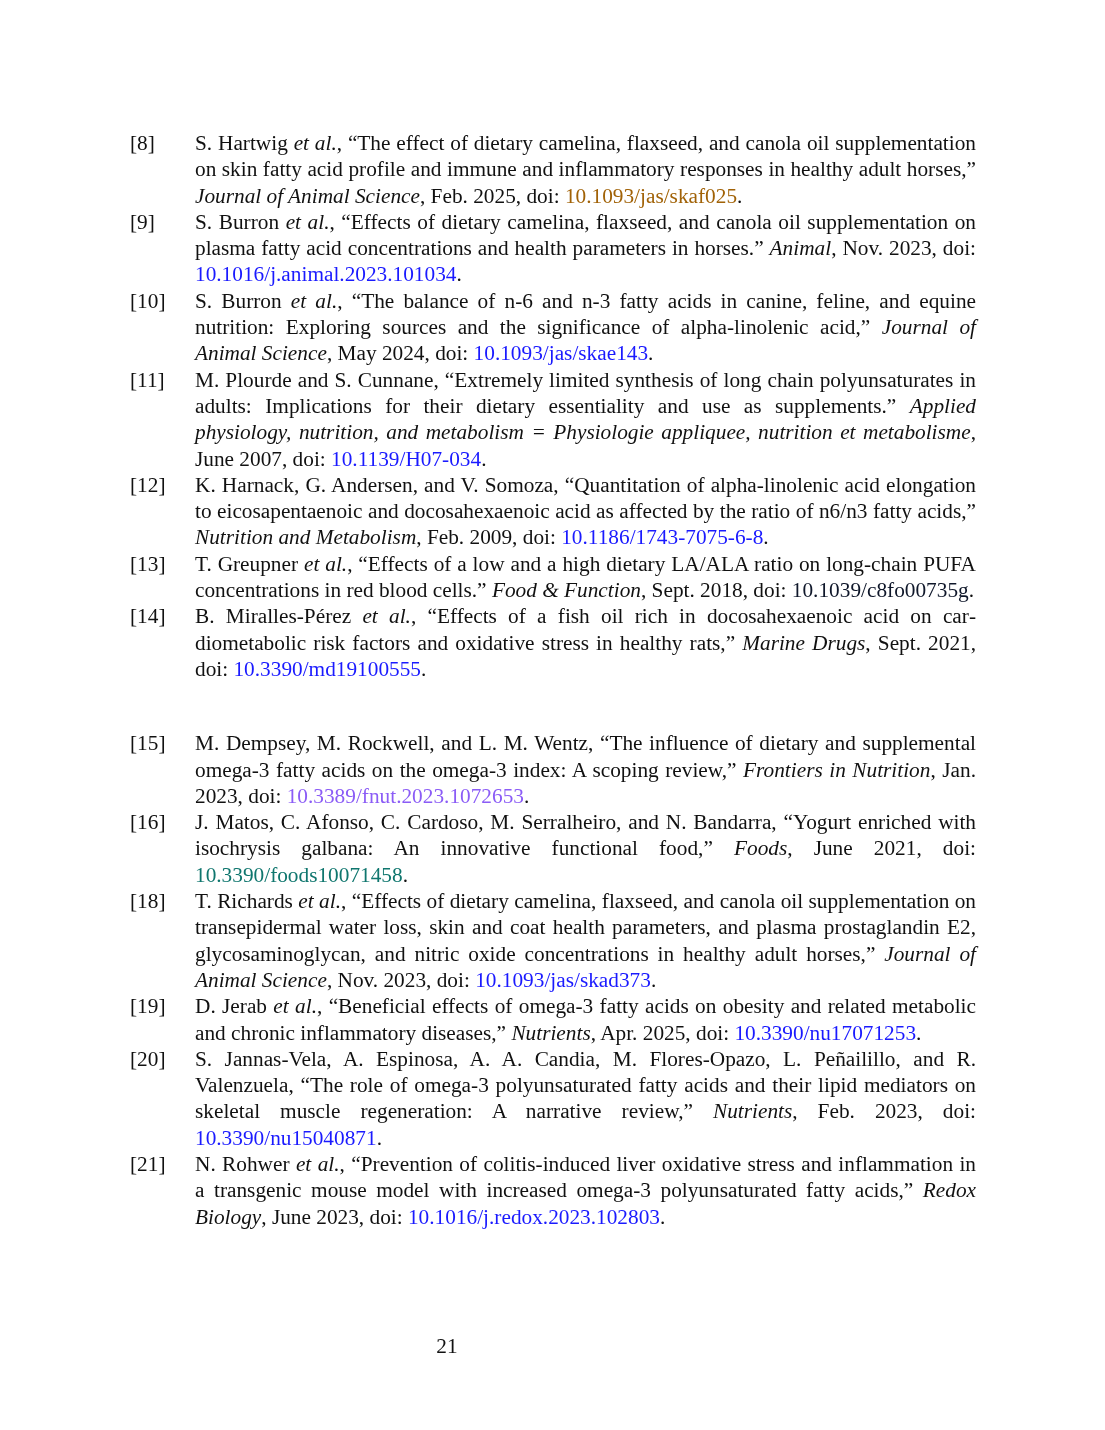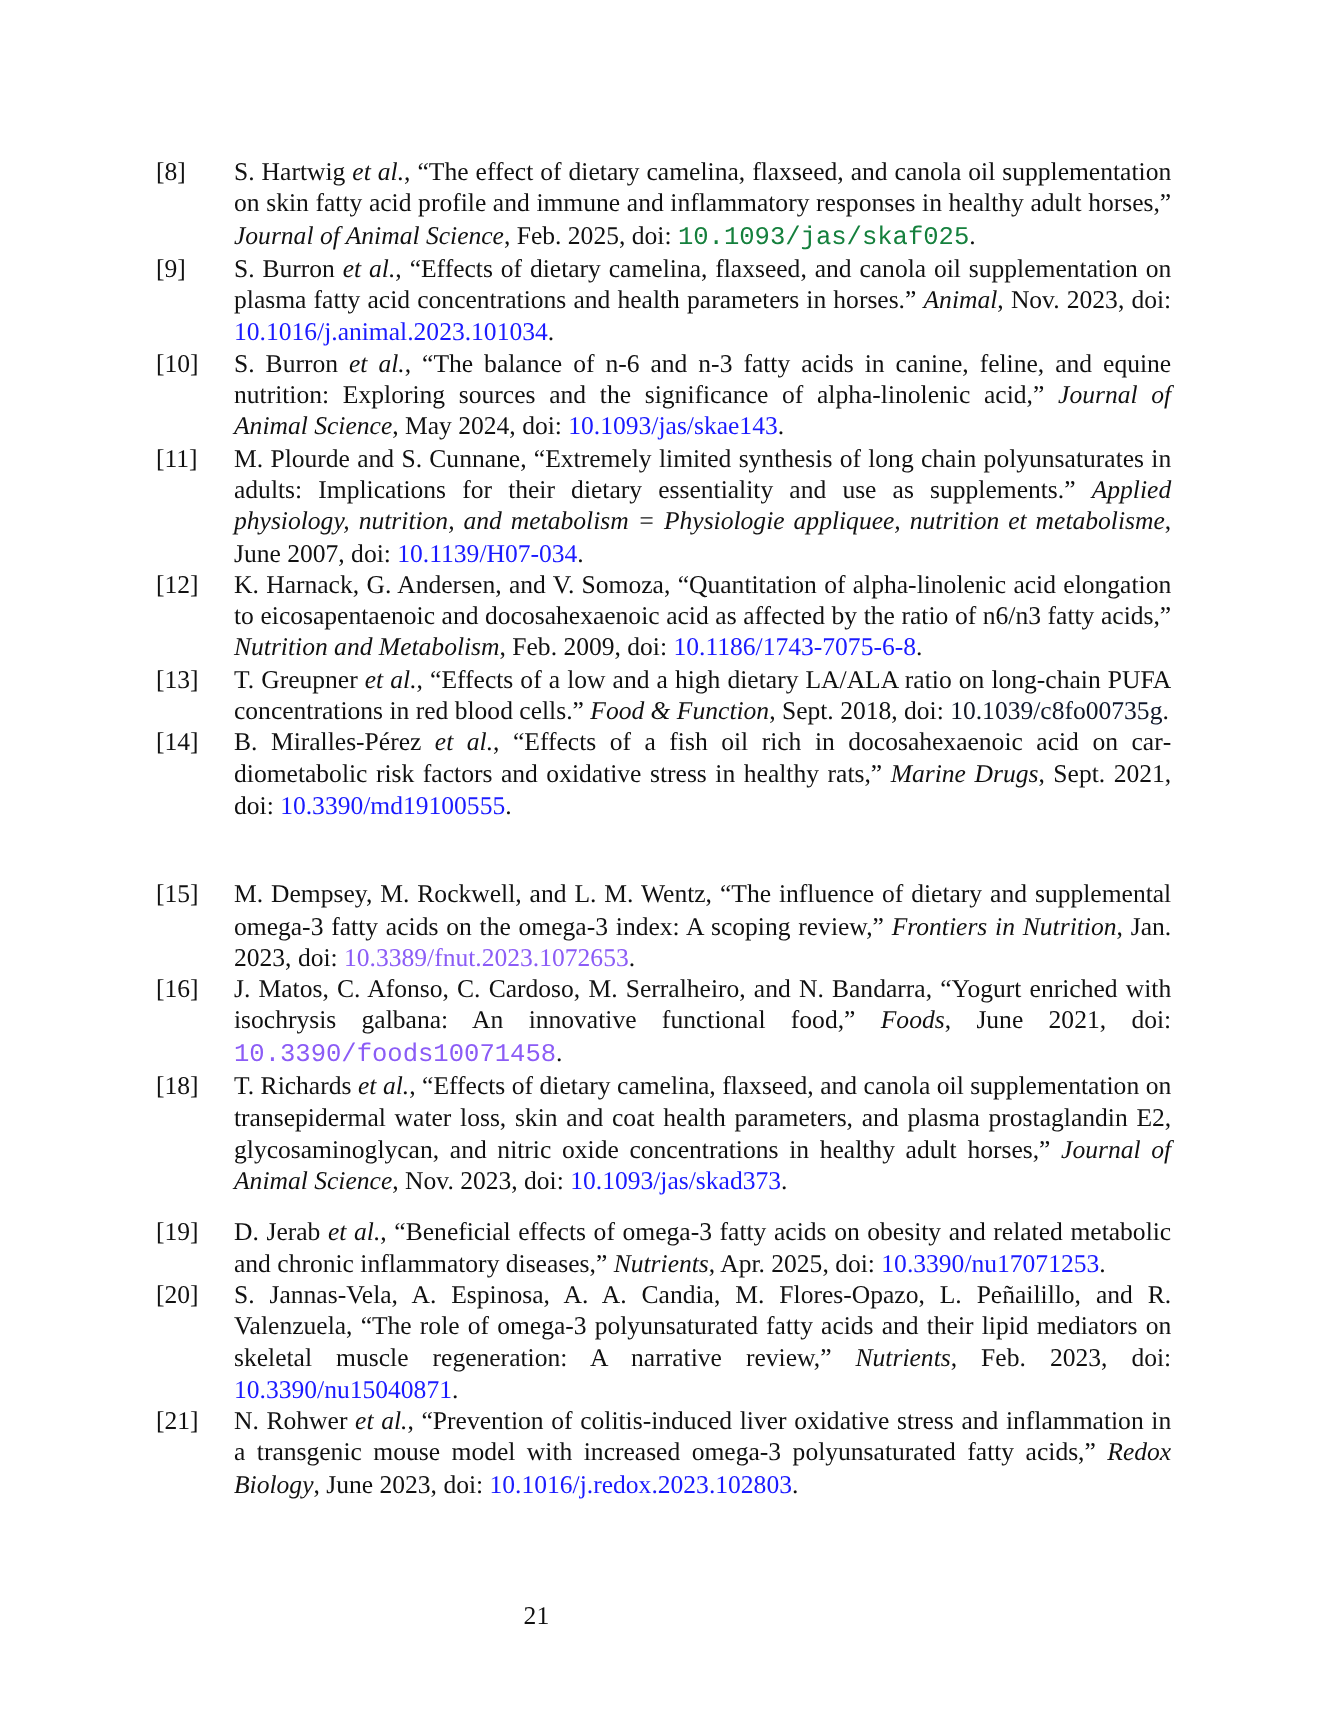--- a/index.html
+++ b/index.html
@@ -17,21 +17,21 @@
   .ref-body a { color: #1a1aff; text-decoration: none; }
   .page-number { position: absolute; left: 0; width: 894px; top: 1333px; text-align: center; }
 </style>
 </head>
 <body>
 
 <div class="page">
   <div class="refs" id="refs">
       <div class="ref" style="margin-bottom: 0px;">
         <span class="ref-num">[8]</span>
-        <span class="ref-body"><span>S. Hartwig </span><i>et al.</i><span>, “The effect of dietary camelina, flaxseed, and canola oil supple­mentation on skin fatty acid profile and immune and inflammatory responses in healthy adult horses,” </span><i>Journal of Animal Science</i><span>, Feb. 2025, doi: </span><a style="color: #15803d; font-family: Liberation Mono, monospace;">10.1093/jas/skaf025</a><span>.</span></span>
+        <span class="ref-body"><span>S. Hartwig </span><i>et al.</i><span>, “The effect of dietary camelina, flaxseed, and canola oil supple­mentation on skin fatty acid profile and immune and inflammatory responses in healthy adult horses,” </span><i>Journal of Animal Science</i><span>, Feb. 2025, doi: </span><a style="color: #a16207;">10.1093/jas/skaf025</a><span>.</span></span>
       </div>
       <div class="ref" style="margin-bottom: 0px;">
         <span class="ref-num">[9]</span>
         <span class="ref-body"><span>S. Burron </span><i>et al.</i><span>, “Effects of dietary camelina, flaxseed, and canola oil supplementa­tion on plasma fatty acid concentrations and health parameters in horses.” </span><i>Animal</i><span>, Nov. 2023, doi: </span><a style="color: rgb(26, 26, 255);">10.1016/j.animal.2023.101034</a><span>.</span></span>
       </div>
       <div class="ref" style="margin-bottom: 0px;">
         <span class="ref-num">[10]</span>
         <span class="ref-body"><span>S. Burron </span><i>et al.</i><span>, “The balance of n-6 and n-3 fatty acids in canine, feline, and equine nutrition: Exploring sources and the significance of alpha-linolenic acid,” </span><i>Journal of Animal Science</i><span>, May 2024, doi: </span><a style="color: rgb(26, 26, 255);">10.1093/jas/skae143</a><span>.</span></span>
       </div>
       <div class="ref" style="margin-bottom: 0px;">
@@ -49,23 +49,23 @@
       <div class="ref" style="margin-bottom: 0px;">
         <span class="ref-num">[14]</span>
         <span class="ref-body"><span>B. Miralles-Pérez </span><i>et al.</i><span>, “Effects of a fish oil rich in docosahexaenoic acid on car­diometabolic risk factors and oxidative stress in healthy rats,” </span><i>Marine Drugs</i><span>, Sept. 2021, doi: </span><a style="color: rgb(26, 26, 255);">10.3390/md19100555</a><span>.</span></span>
       </div>
       <div class="ref" style="margin-bottom: 0px; margin-top: 48px;">
         <span class="ref-num">[15]</span>
         <span class="ref-body"><span>M. Dempsey, M. Rockwell, and L. M. Wentz, “The influence of dietary and supple­mental omega-3 fatty acids on the omega-3 index: A scoping review,” </span><i>Frontiers in Nutrition</i><span>, Jan. 2023, doi: </span><a style="color: #8b5cf6;">10.3389/fnut.2023.1072653</a><span>.</span></span>
       </div>
       <div class="ref" style="margin-bottom: 0px;">
         <span class="ref-num">[16]</span>
-        <span class="ref-body"><span>J. Matos, C. Afonso, C. Cardoso, M. Serralheiro, and N. Bandarra, “Yogurt enriched with isochrysis galbana: An innovative functional food,” </span><i>Foods</i><span>, June 2021, doi: </span><a style="color: #8b5cf6; font-family: Liberation Mono, monospace;">10.3390/foods10071458</a><span>.</span></span>
+        <span class="ref-body"><span>J. Matos, C. Afonso, C. Cardoso, M. Serralheiro, and N. Bandarra, “Yogurt enriched with isochrysis galbana: An innovative functional food,” </span><i>Foods</i><span>, June 2021, doi: </span><a style="color: #0f766e;">10.3390/foods10071458</a><span>.</span></span>
       </div>
-      <div class="ref" style="margin-bottom: 16px;">
+      <div class="ref" style="margin-bottom: 0px;">
         <span class="ref-num">[18]</span>
         <span class="ref-body"><span>T. Richards </span><i>et al.</i><span>, “Effects of dietary camelina, flaxseed, and canola oil supplemen­tation on transepidermal water loss, skin and coat health parameters, and plasma prostaglandin E2, glycosaminoglycan, and nitric oxide concentrations in healthy adult horses,” </span><i>Journal of Animal Science</i><span>, Nov. 2023, doi: </span><a style="color: rgb(26, 26, 255);">10.1093/jas/skad373</a><span>.</span></span>
       </div>
       <div class="ref" style="margin-bottom: 0px;">
         <span class="ref-num">[19]</span>
         <span class="ref-body"><span>D. Jerab </span><i>et al.</i><span>, “Beneficial effects of omega-3 fatty acids on obesity and re­lated metabolic and chronic inflammatory diseases,” </span><i>Nutrients</i><span>, Apr. 2025, doi: </span><a style="color: rgb(26, 26, 255);">10.3390/nu17071253</a><span>.</span></span>
       </div>
       <div class="ref" style="margin-bottom: 0px;">
         <span class="ref-num">[20]</span>
         <span class="ref-body"><span>S. Jannas-Vela, A. Espinosa, A. A. Candia, M. Flores-Opazo, L. Peñailillo, and R. Valenzuela, “The role of omega-3 polyunsaturated fatty acids and their lipid me­diators on skeletal muscle regeneration: A narrative review,” </span><i>Nutrients</i><span>, Feb. 2023, doi: </span><a style="color: rgb(26, 26, 255);">10.3390/nu15040871</a><span>.</span></span>

